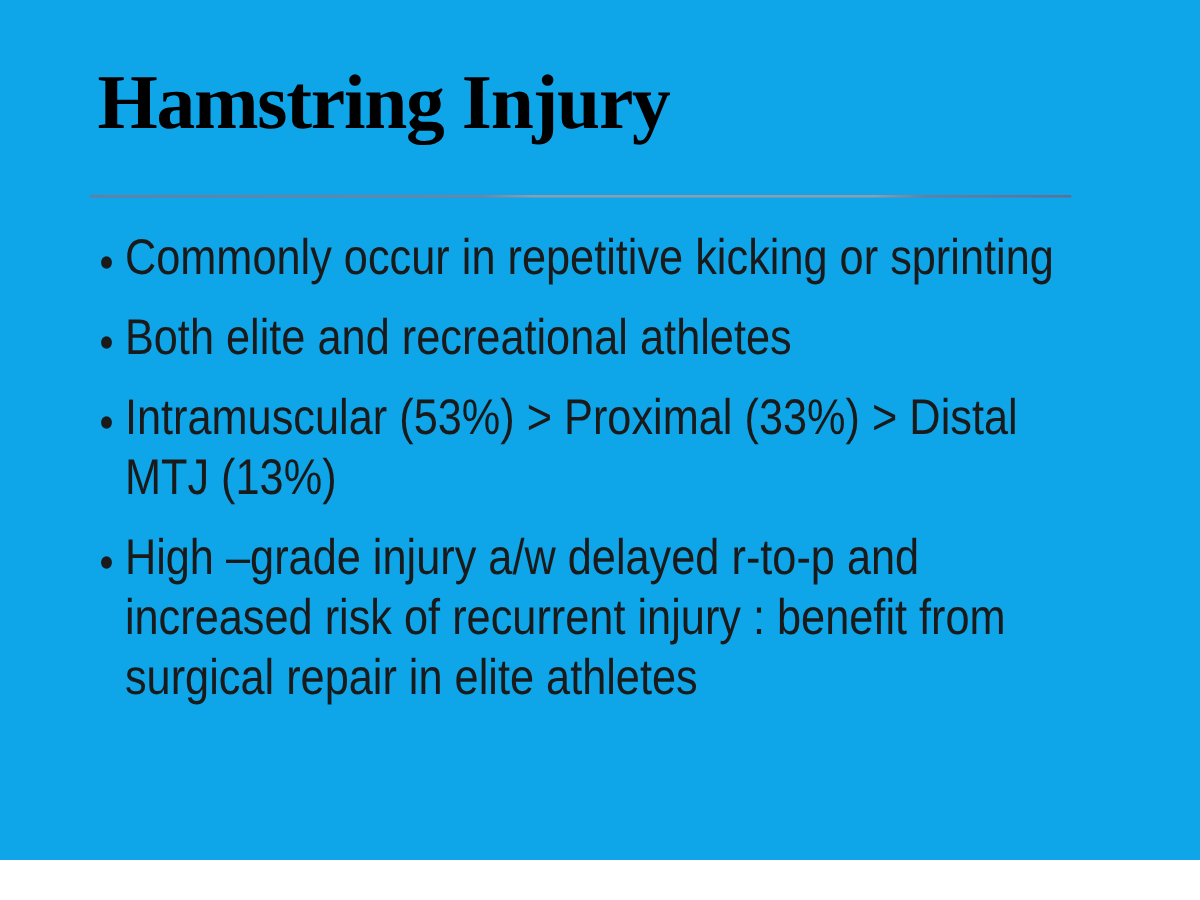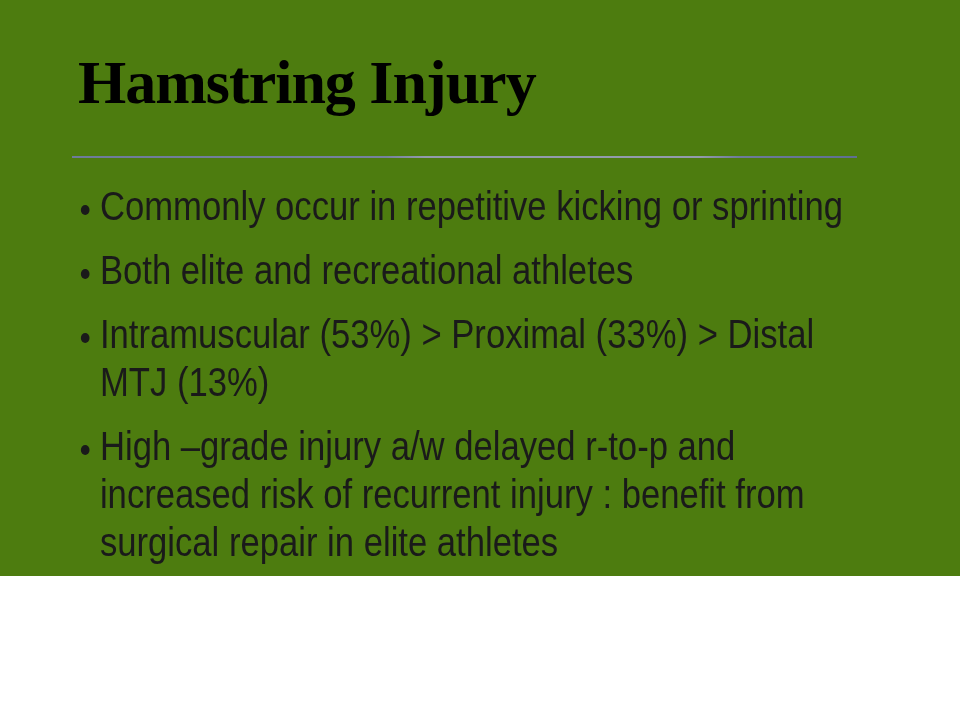--- a/index.html
+++ b/index.html
@@ -3,22 +3,22 @@
 <meta charset="utf-8">
 <style>
   html, body {
     margin: 0;
     padding: 0;
     background: #ffffff;
   }
   .slide {
     position: relative;
     width: 960px;
-    height: 576px;
-    background: #4d7c0f;
+    height: 688px;
+    background: #0ea5e9;
     overflow: hidden;
     font-family: "Liberation Sans", sans-serif;
   }
   .slide-title {
     position: absolute;
     left: 78px;
     top: 51px;
     margin: 0;
     font-family: "Liberation Serif", serif;
     font-weight: 700;

